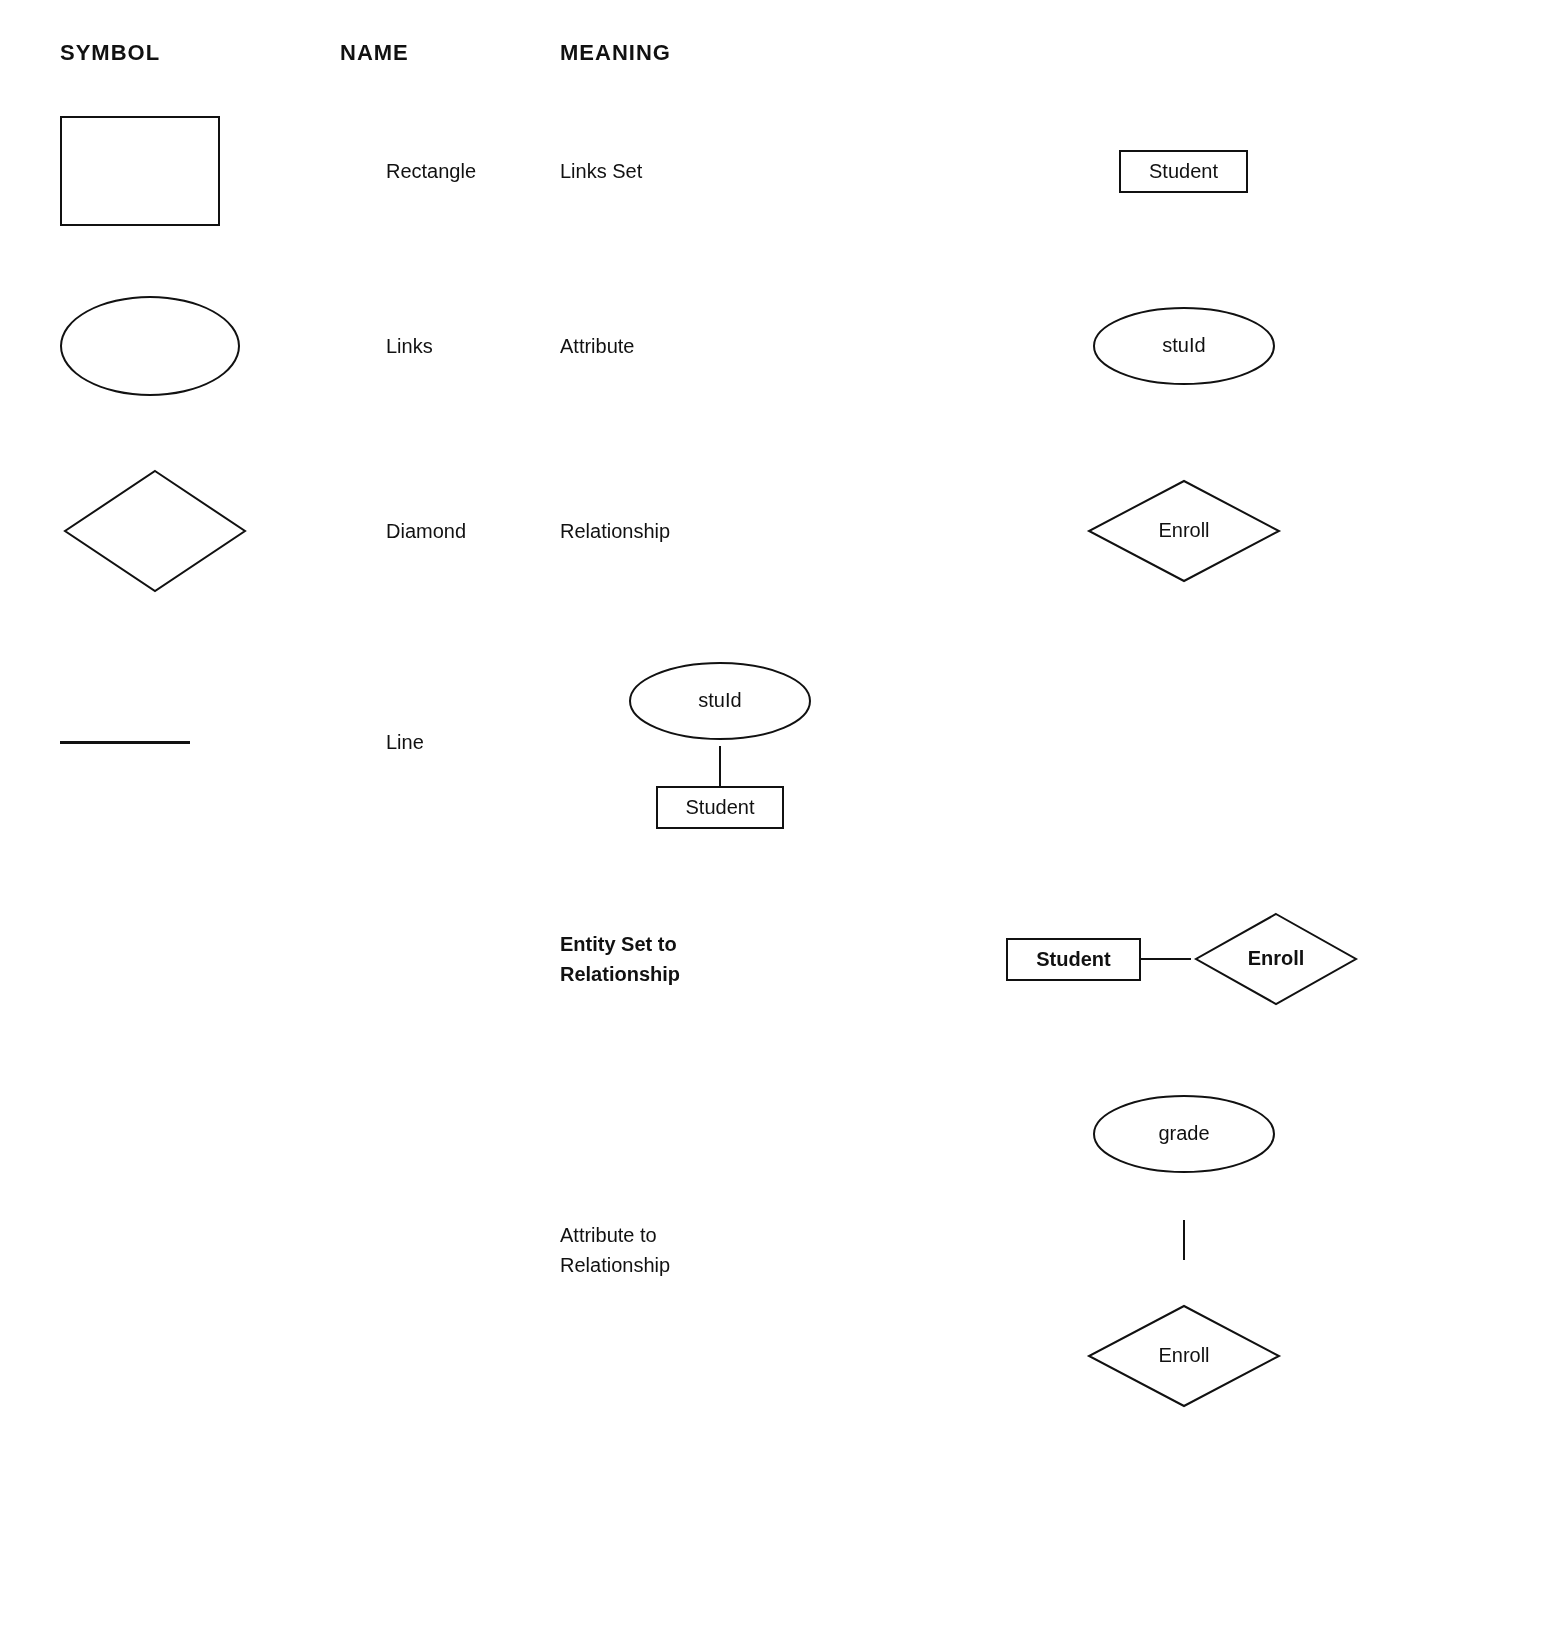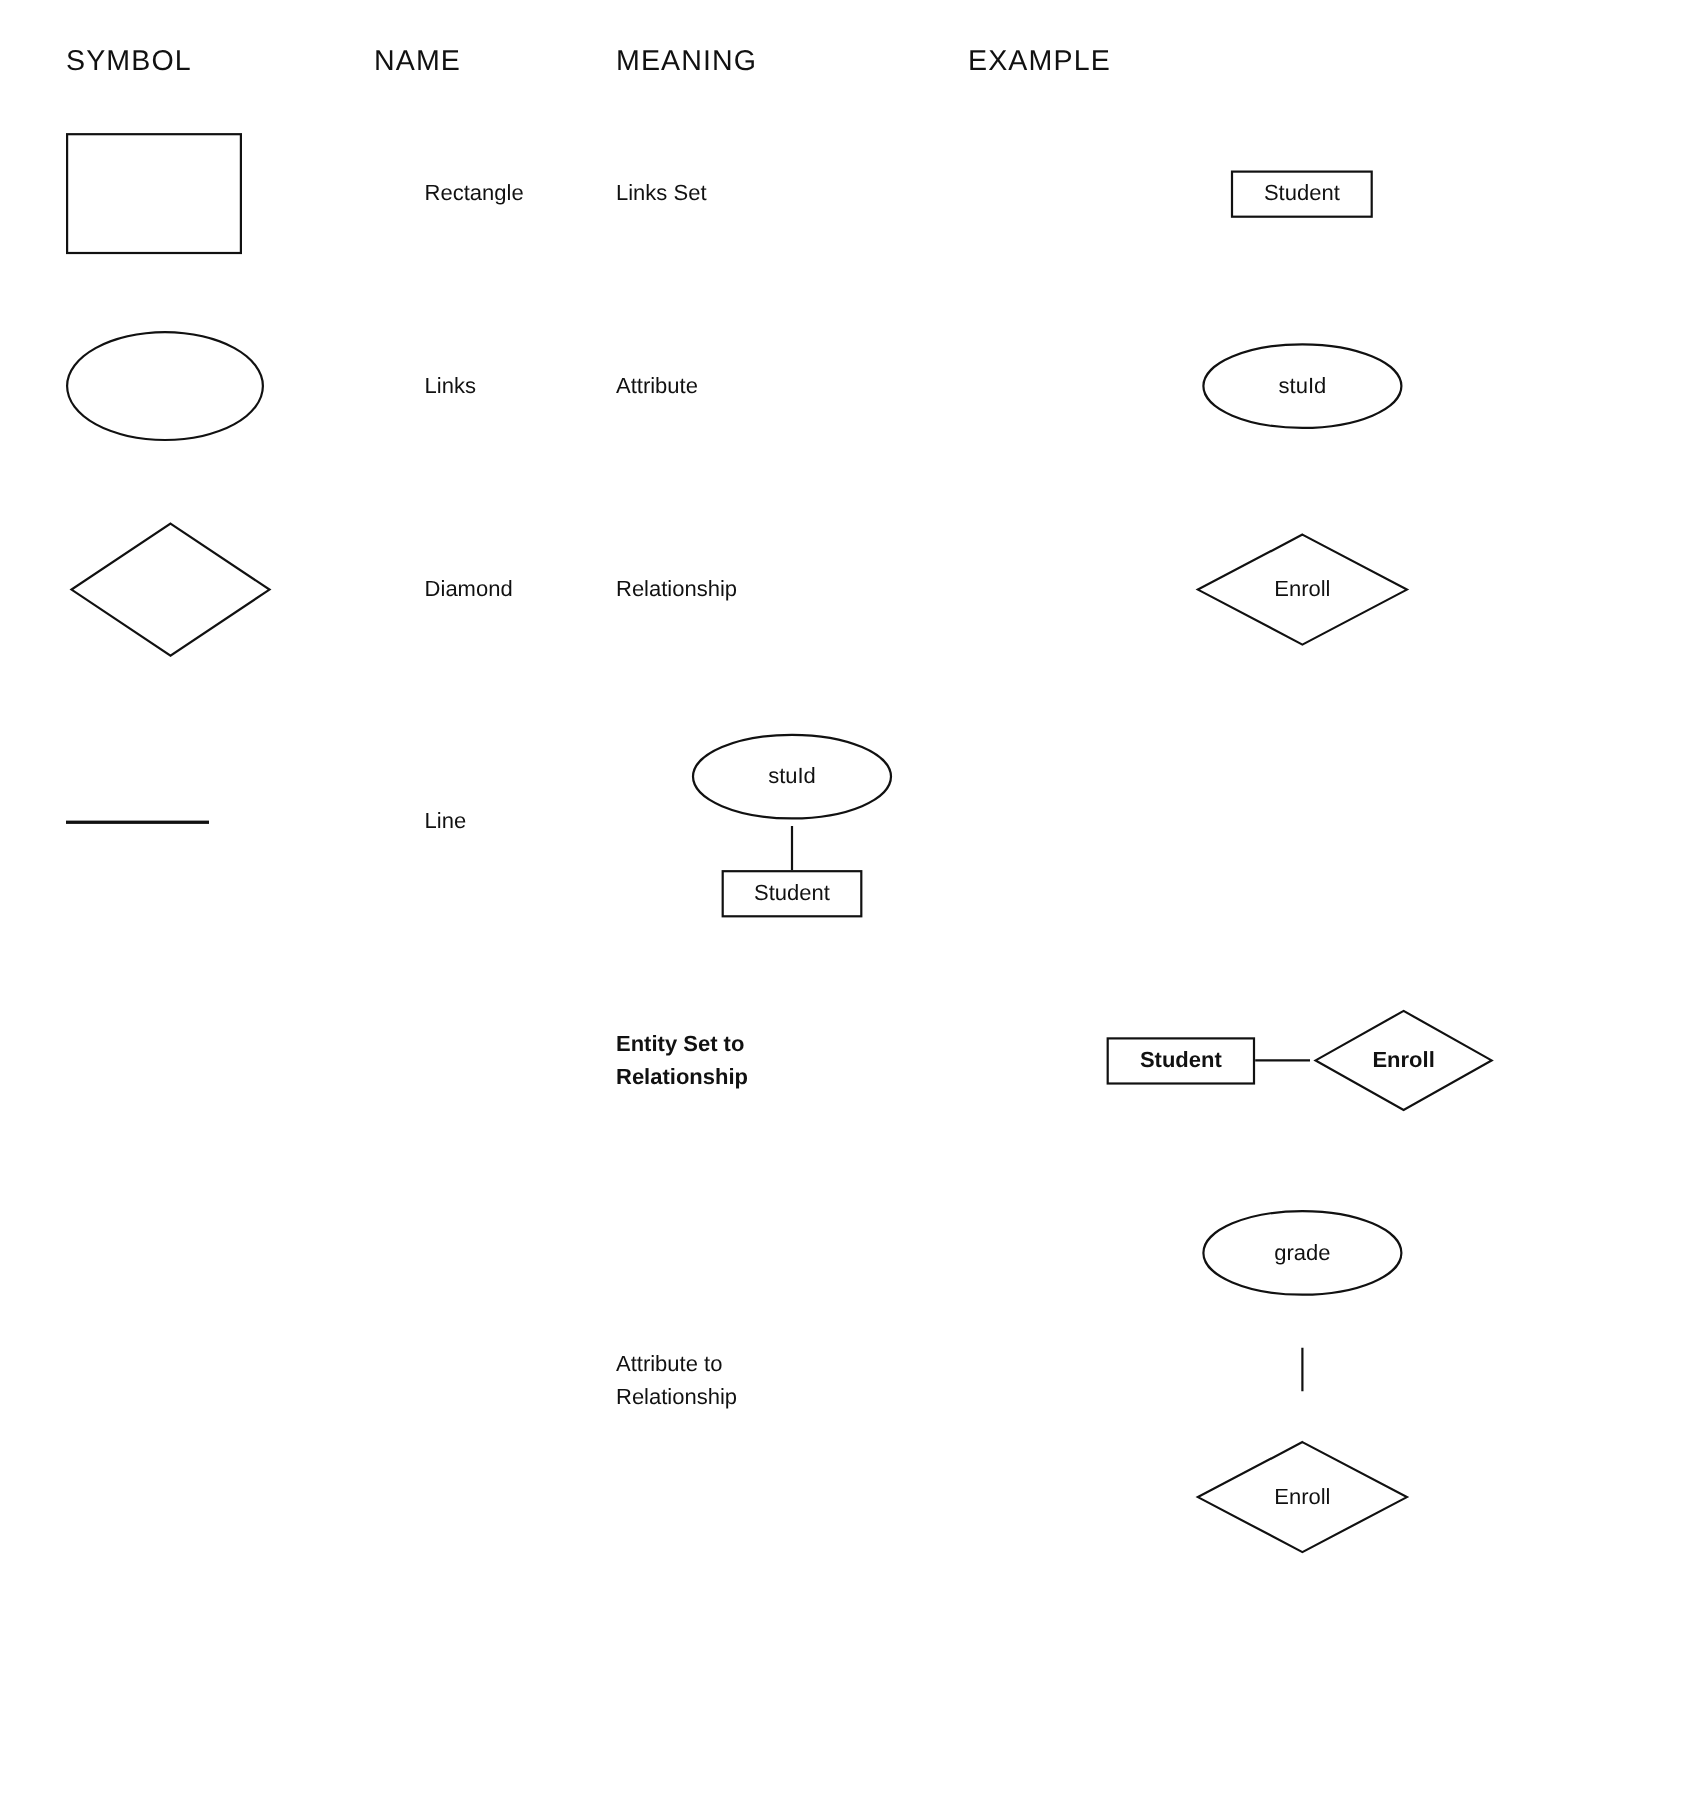--- a/index.html
+++ b/index.html
@@ -17,22 +17,22 @@
     }
 
     
     .header-row {
       display: grid;
       grid-template-columns: 280px 220px 320px 1fr;
       margin-bottom: 30px;
       padding-bottom: 10px;
     }
     .header-cell {
-      font-weight: normal;
-      font-size: 26px;
+      font-weight: bold;
+      font-size: 22px;
       letter-spacing: 1px;
     }
 
     
     .data-row {
       display: grid;
       grid-template-columns: 280px 220px 320px 1fr;
       align-items: center;
       margin-bottom: 50px;
     }
@@ -137,21 +137,20 @@
   </style>
 </head>
 <body>
 
 <div class="page">
 
   <div class="header-row">
     <div class="header-cell">SYMBOL</div>
     <div class="header-cell">NAME</div>
     <div class="header-cell">MEANING</div>
-    <div class="header-cell">EXAMPLE</div>
   </div>
 
   <div class="data-row">
     <div class="symbol-cell">
       <div class="rect-symbol"></div>
     </div>
     <div class="name-cell">Rectangle</div>
     <div class="meaning-cell">Links Set</div>
     <div class="example-cell">
       <div class="ex-rect">Student</div>

